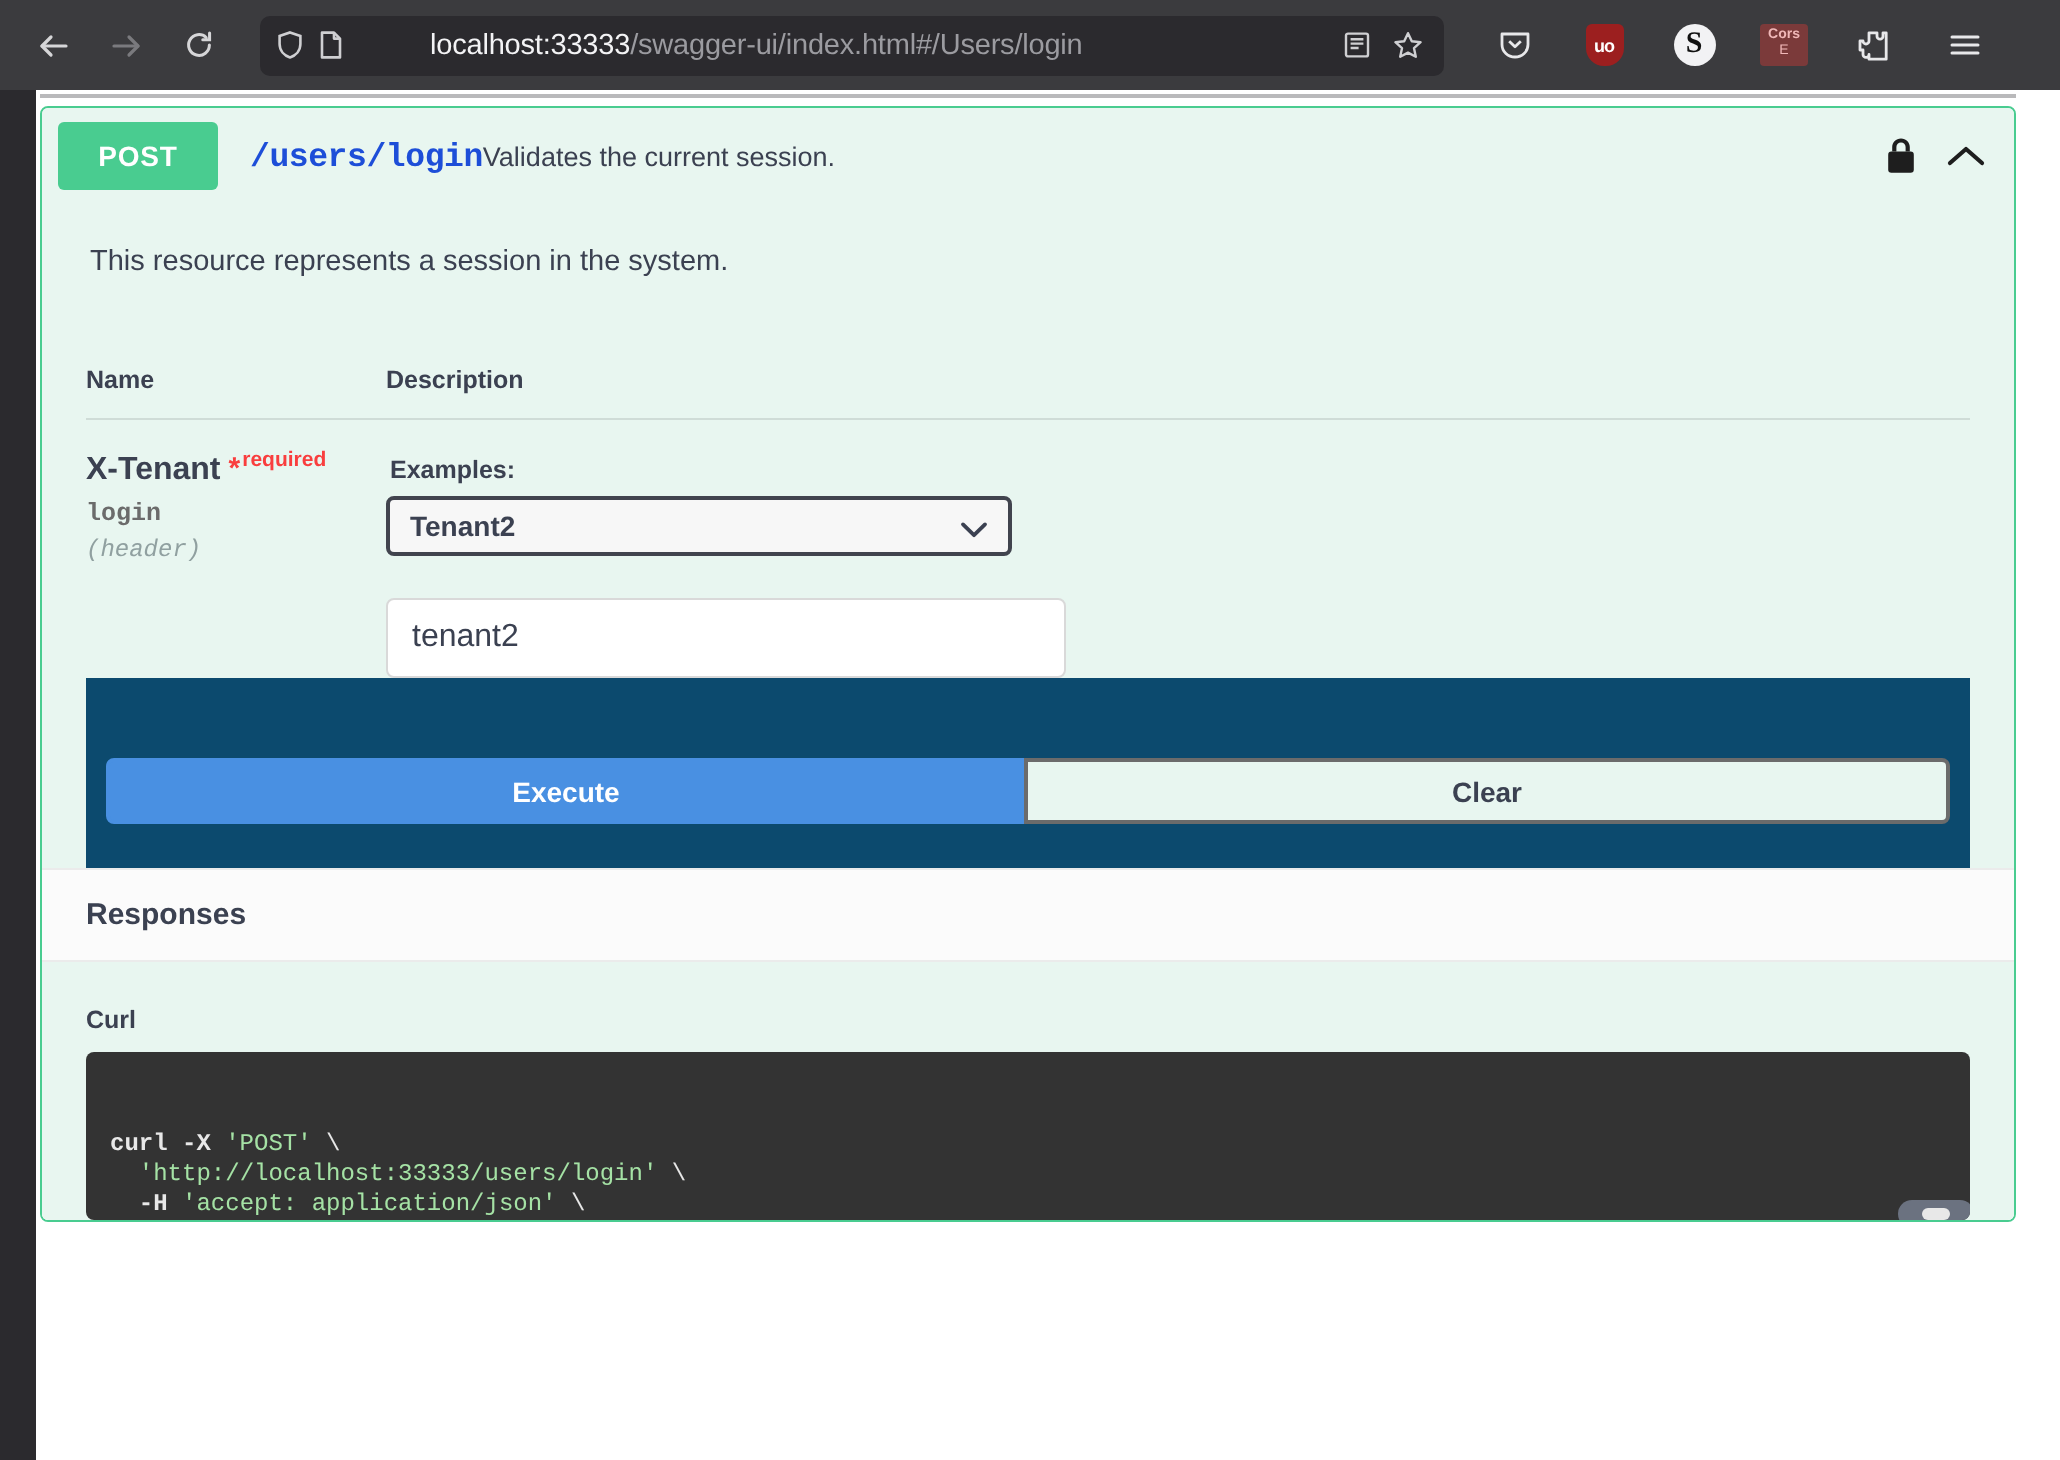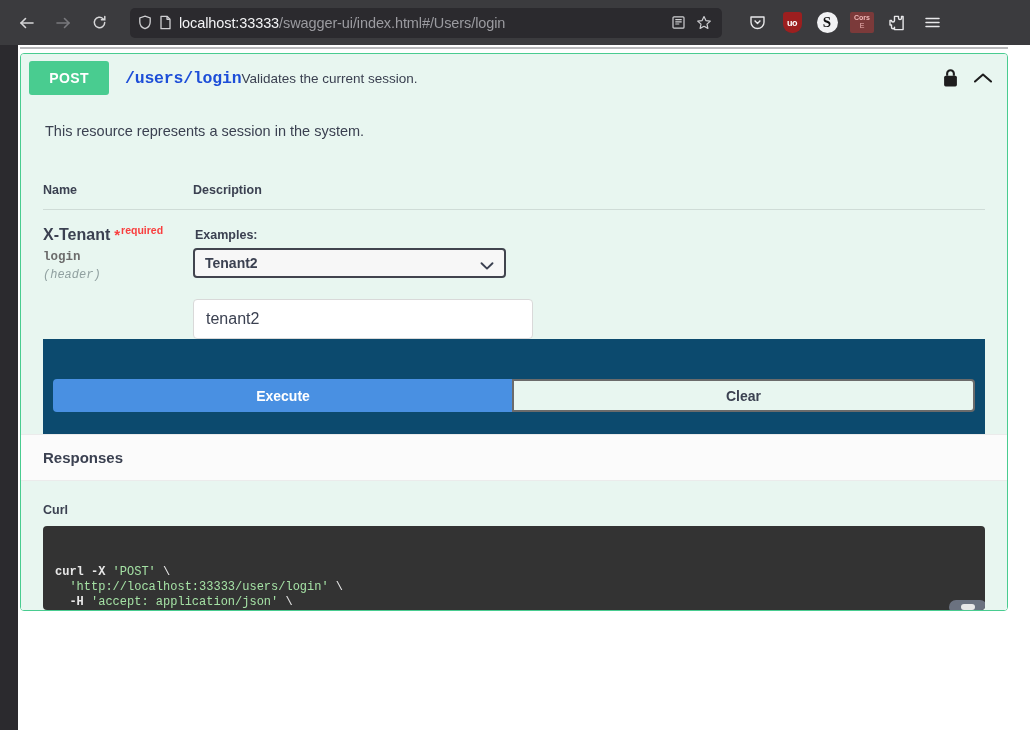--- a/index.html
+++ b/index.html
@@ -43,24 +43,24 @@
   }
   #urlbar .ub-icon { color: #cfcfd2; display: flex; align-items: center; }
   #url-text {
     flex: 1;
     font-size: 14.5px;
     color: #9b9ba0;
     white-space: nowrap;
     overflow: hidden;
     letter-spacing: -0.1px;
   }
-  #url-text .host { color: #f3f3f5; }
+  #url-text .host { color: #f3f3f5; margin-left: 36px; }
   .ub-right { display: flex; align-items: center; gap: 10px; padding-right: 2px; }
 
-  .ext-bar { display: flex; align-items: center; gap: 9px; margin-left: 10px; }
+  .ext-bar { display: flex; align-items: center; gap: 19px; margin-left: 10px; }
   .ext-btn {
     width: 26px; height: 26px;
     display: flex; align-items: center; justify-content: center;
     color: #e8e8ea;
     border-radius: 4px;
   }
   .badge-cors {
     background: #7b3a3a;
     color: #f0b8b8;
     font-size: 7px;

